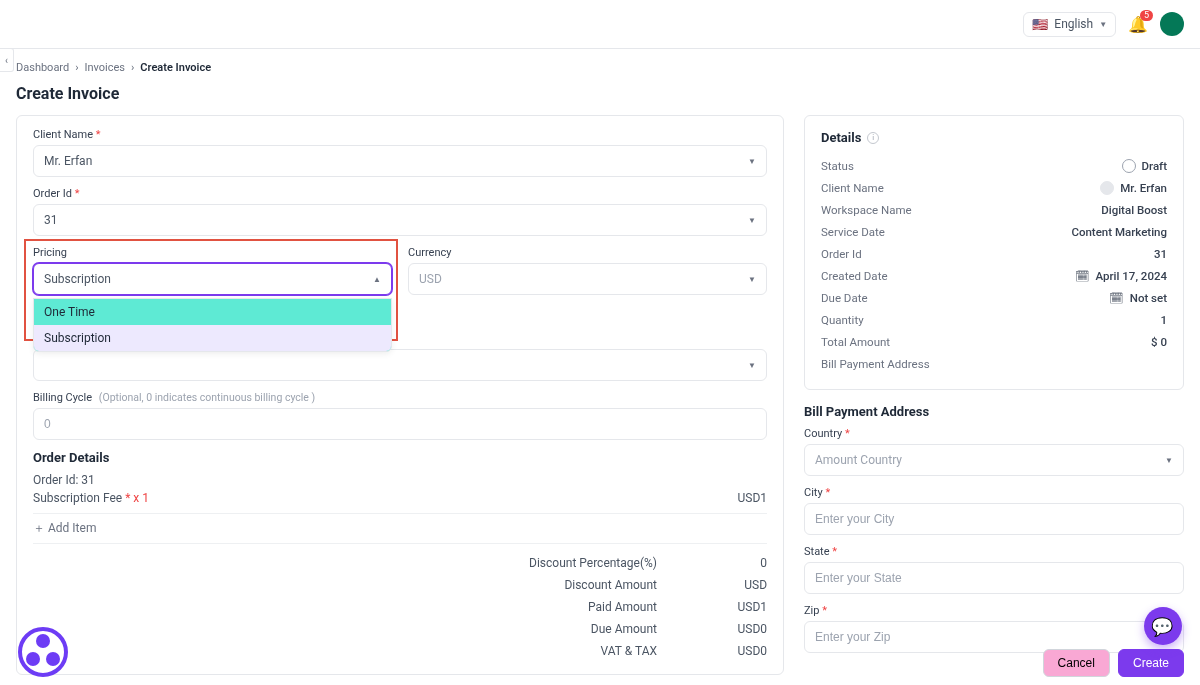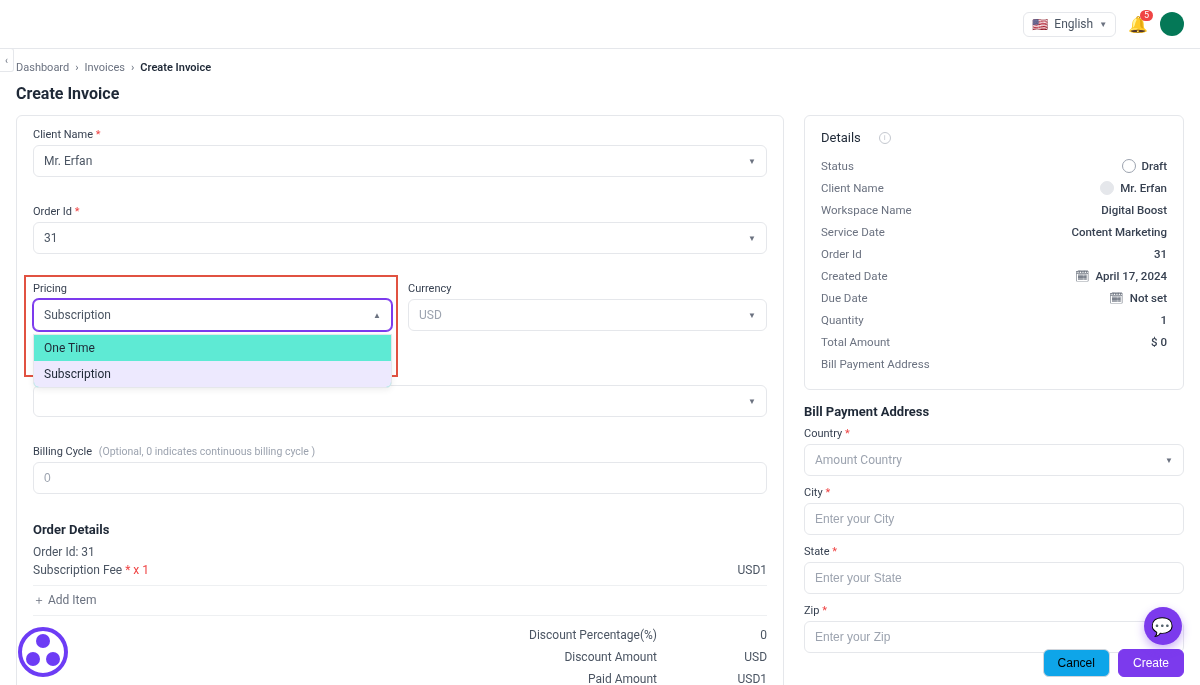--- a/index.html
+++ b/index.html
@@ -150,21 +150,21 @@
     color: #4b5563;
     background: #fff;
   }
   .form-select { cursor: pointer; }
   .caret {
     font-size: 8px;
     color: #6b7280;
   }
   .value-empty { color: #9ca3af; }
 
-  .form-row { margin-bottom: 28px; }
+  .form-row { margin-bottom: 10px; }
   .form-2col {
     display: flex;
     gap: 16px;
     margin-bottom: 10px;
     position: relative;
   }
   .form-2col > div { flex: 1; }
 
   
   .highlight-box {
@@ -241,25 +241,25 @@
   .totals .row .val { width: 50px; text-align: right; }
 
   
   .panel {
     border: 1px solid #e5e7eb;
     border-radius: 6px;
     padding: 14px 16px;
   }
   .panel-title {
     font-size: 13px;
-    font-weight: 400;
+    font-weight: 700;
     margin-bottom: 10px;
     display: flex;
     align-items: center;
-    gap: 18px;
+    gap: 6px;
   }
   .info-dot {
     width: 12px; height: 12px;
     border: 1px solid #c4c8cf;
     border-radius: 50%;
     display: inline-flex;
     align-items: center;
     justify-content: center;
     font-size: 8px;
     color: #c4c8cf;
@@ -308,21 +308,21 @@
     bottom: 8px;
     display: flex;
     gap: 8px;
     align-items: center;
   }
   .btn {
     font-size: 12px;
     border-radius: 6px;
     padding: 6px 14px;
     border: 1px solid #d1d5db;
-    background: #0ea5e9;
+    background: #f9a8d4;
     cursor: pointer;
   }
   .btn-primary {
     background: #7c3aed;
     border-color: #7c3aed;
     color: #fff;
   }
 
   
   .chat-bubble {

